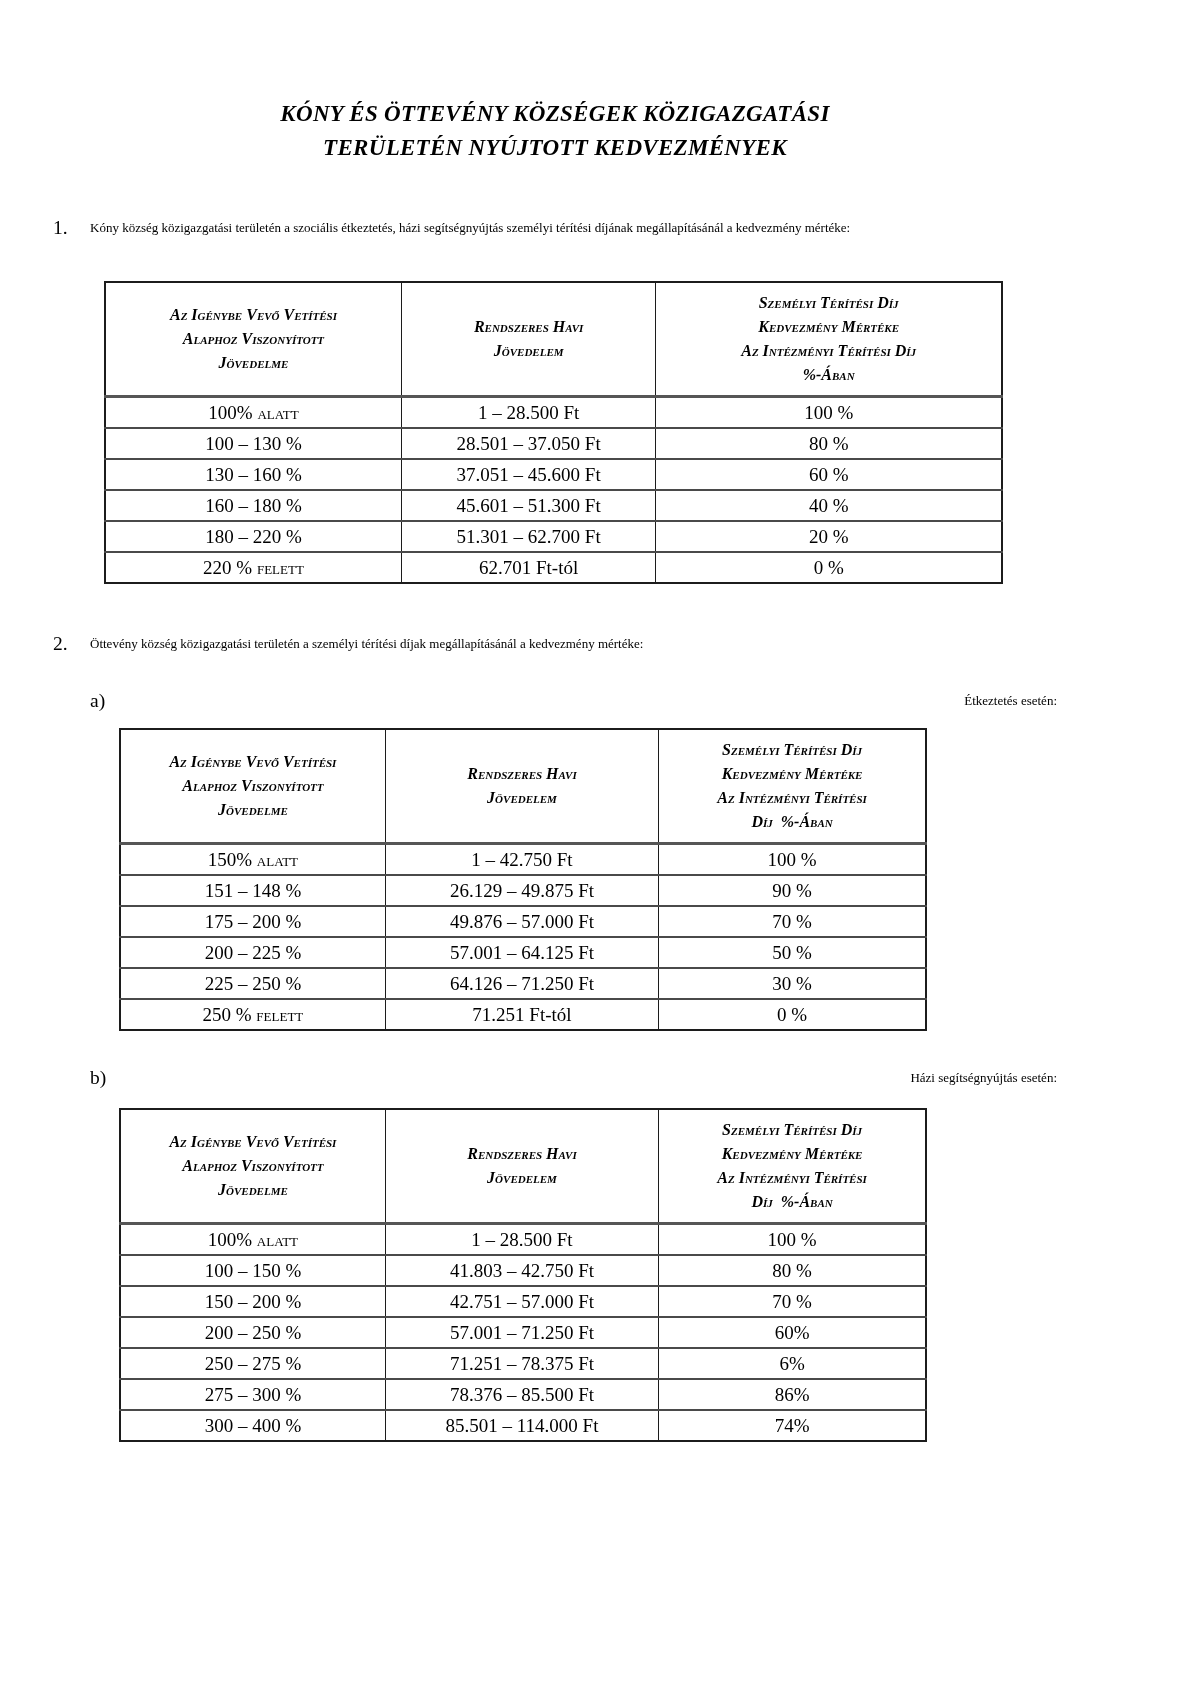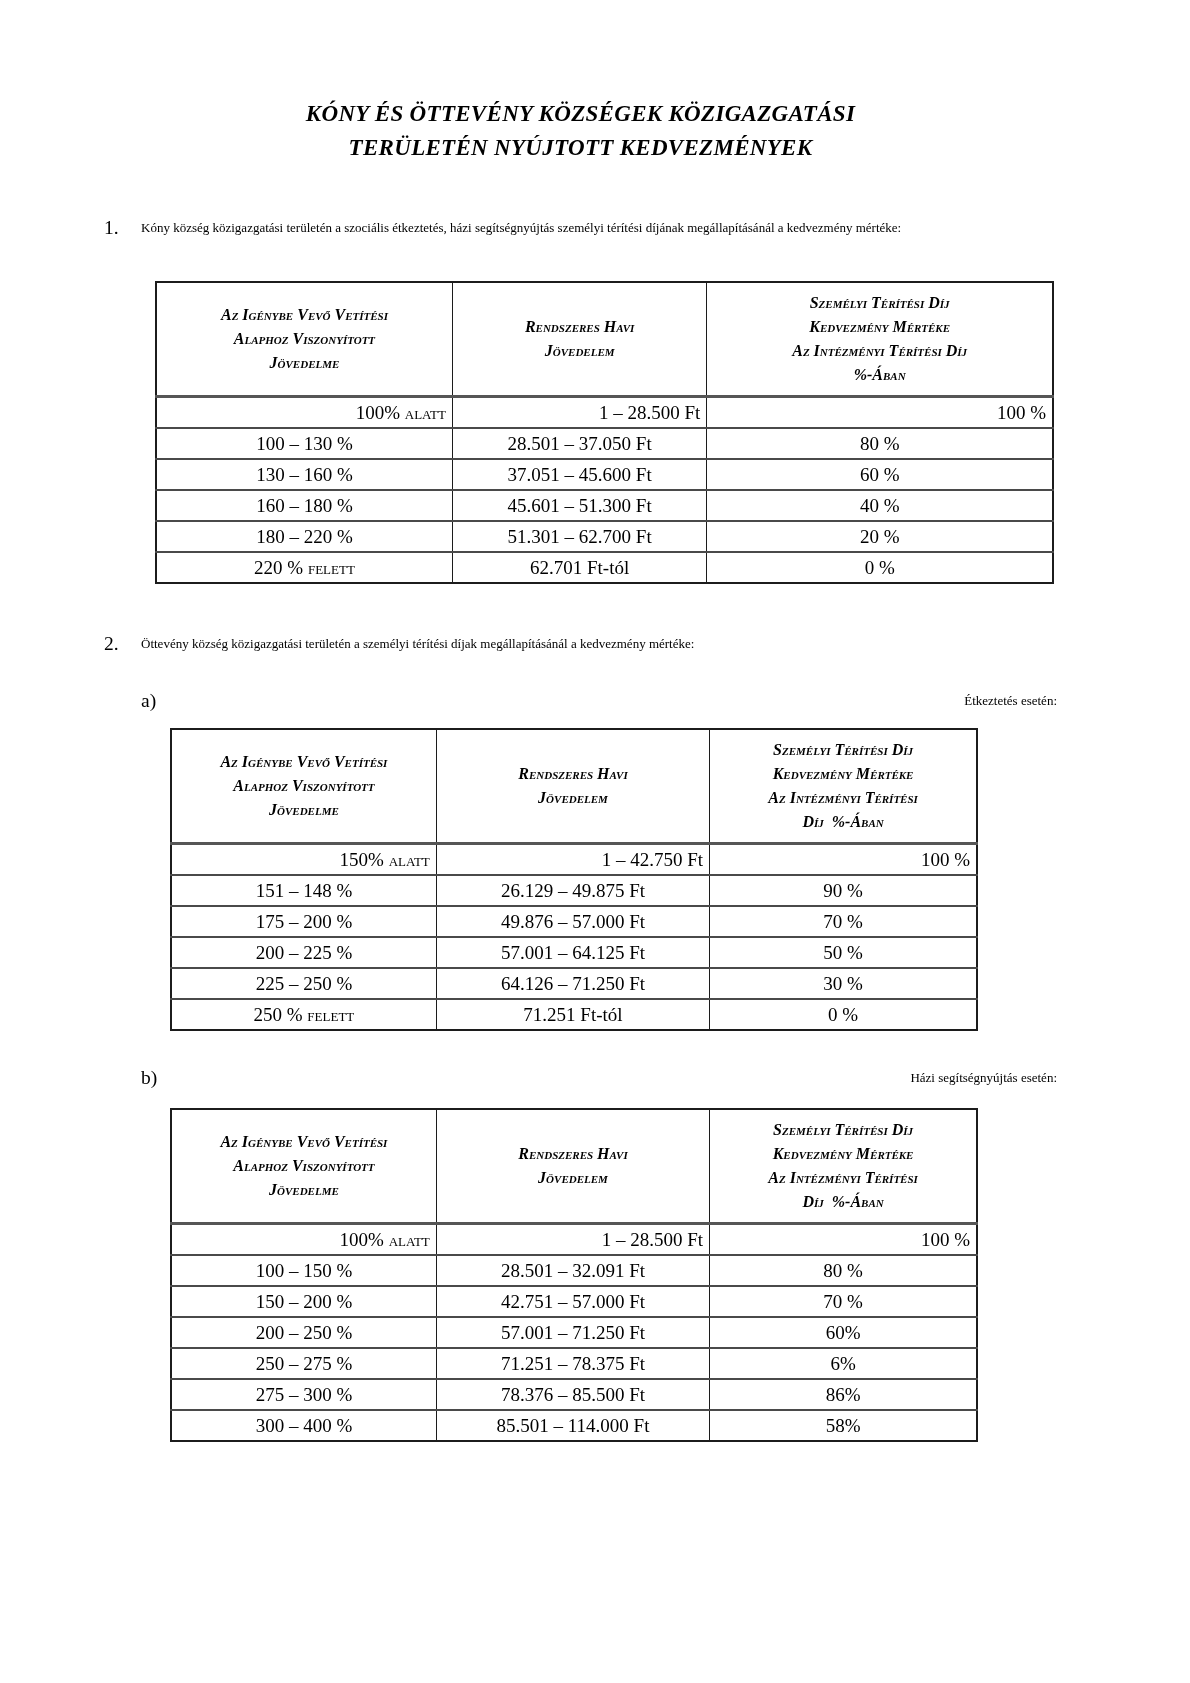--- a/index.html
+++ b/index.html
@@ -4,21 +4,21 @@
 <style>
   html, body { margin: 0; padding: 0; }
   body {
     width: 1190px;
     height: 1683px;
     background: #ffffff;
     color: #000000;
     font-family: "Liberation Serif", "DejaVu Serif", serif;
     overflow: hidden;
   }
-  .doc { padding: 97px 133px 0 104px; }
+  .doc { padding: 97px 133px 0 53px; }
 
   .title {
     margin: 0 0 48px 0;
     text-align: center;
     font-size: 23px;
     font-weight: bold;
     font-style: italic;
     line-height: 34px;
     letter-spacing: 0.3px;
   }
@@ -70,21 +70,21 @@
     padding: 8px 6px;
     white-space: pre-line;
     border-bottom: 3px solid #565656;
   }
   .t tbody td {
     font-size: 19px;
     line-height: 25px;
     padding: 2px 6px;
     border-top: 2.5px solid #4a4a4a;
   }
-  .t tbody tr:first-child td { border-top: none; text-align: right; }
+  .t tbody tr:first-child td { border-top: none; }
   .t tbody td.c1 { font-variant: small-caps; }
 </style>
 </head>
 <body>
 
 <div class="doc">
 
   <h1 class="title"><span>KÓNY ÉS ÖTTEVÉNY KÖZSÉGEK KÖZIGAZGATÁSI</span><br><span>TERÜLETÉN NYÚJTOTT KEDVEZMÉNYEK</span></h1>
 
   <div class="para sec1">
@@ -233,21 +233,21 @@
       </tr>
     </thead>
     <tbody>
         <tr>
           <td class="c1">100% alatt</td>
           <td>1 – 28.500 Ft</td>
           <td>100 %</td>
         </tr>
         <tr>
           <td class="c1">100 – 150 %</td>
-          <td>28.501 – 32.091 Ft</td>
+          <td>41.803 – 42.750 Ft</td>
           <td>80 %</td>
         </tr>
         <tr>
           <td class="c1">150 – 200 %</td>
           <td>42.751 – 57.000 Ft</td>
           <td>70 %</td>
         </tr>
         <tr>
           <td class="c1">200 – 250 %</td>
           <td>57.001 – 71.250 Ft</td>
@@ -259,18 +259,18 @@
           <td>6%</td>
         </tr>
         <tr>
           <td class="c1">275 – 300 %</td>
           <td>78.376 – 85.500 Ft</td>
           <td>86%</td>
         </tr>
         <tr>
           <td class="c1">300 – 400 %</td>
           <td>85.501 – 114.000 Ft</td>
-          <td>58%</td>
+          <td>74%</td>
         </tr>
       </tbody>
   </table>
 
 </div>
 
 </body></html>

